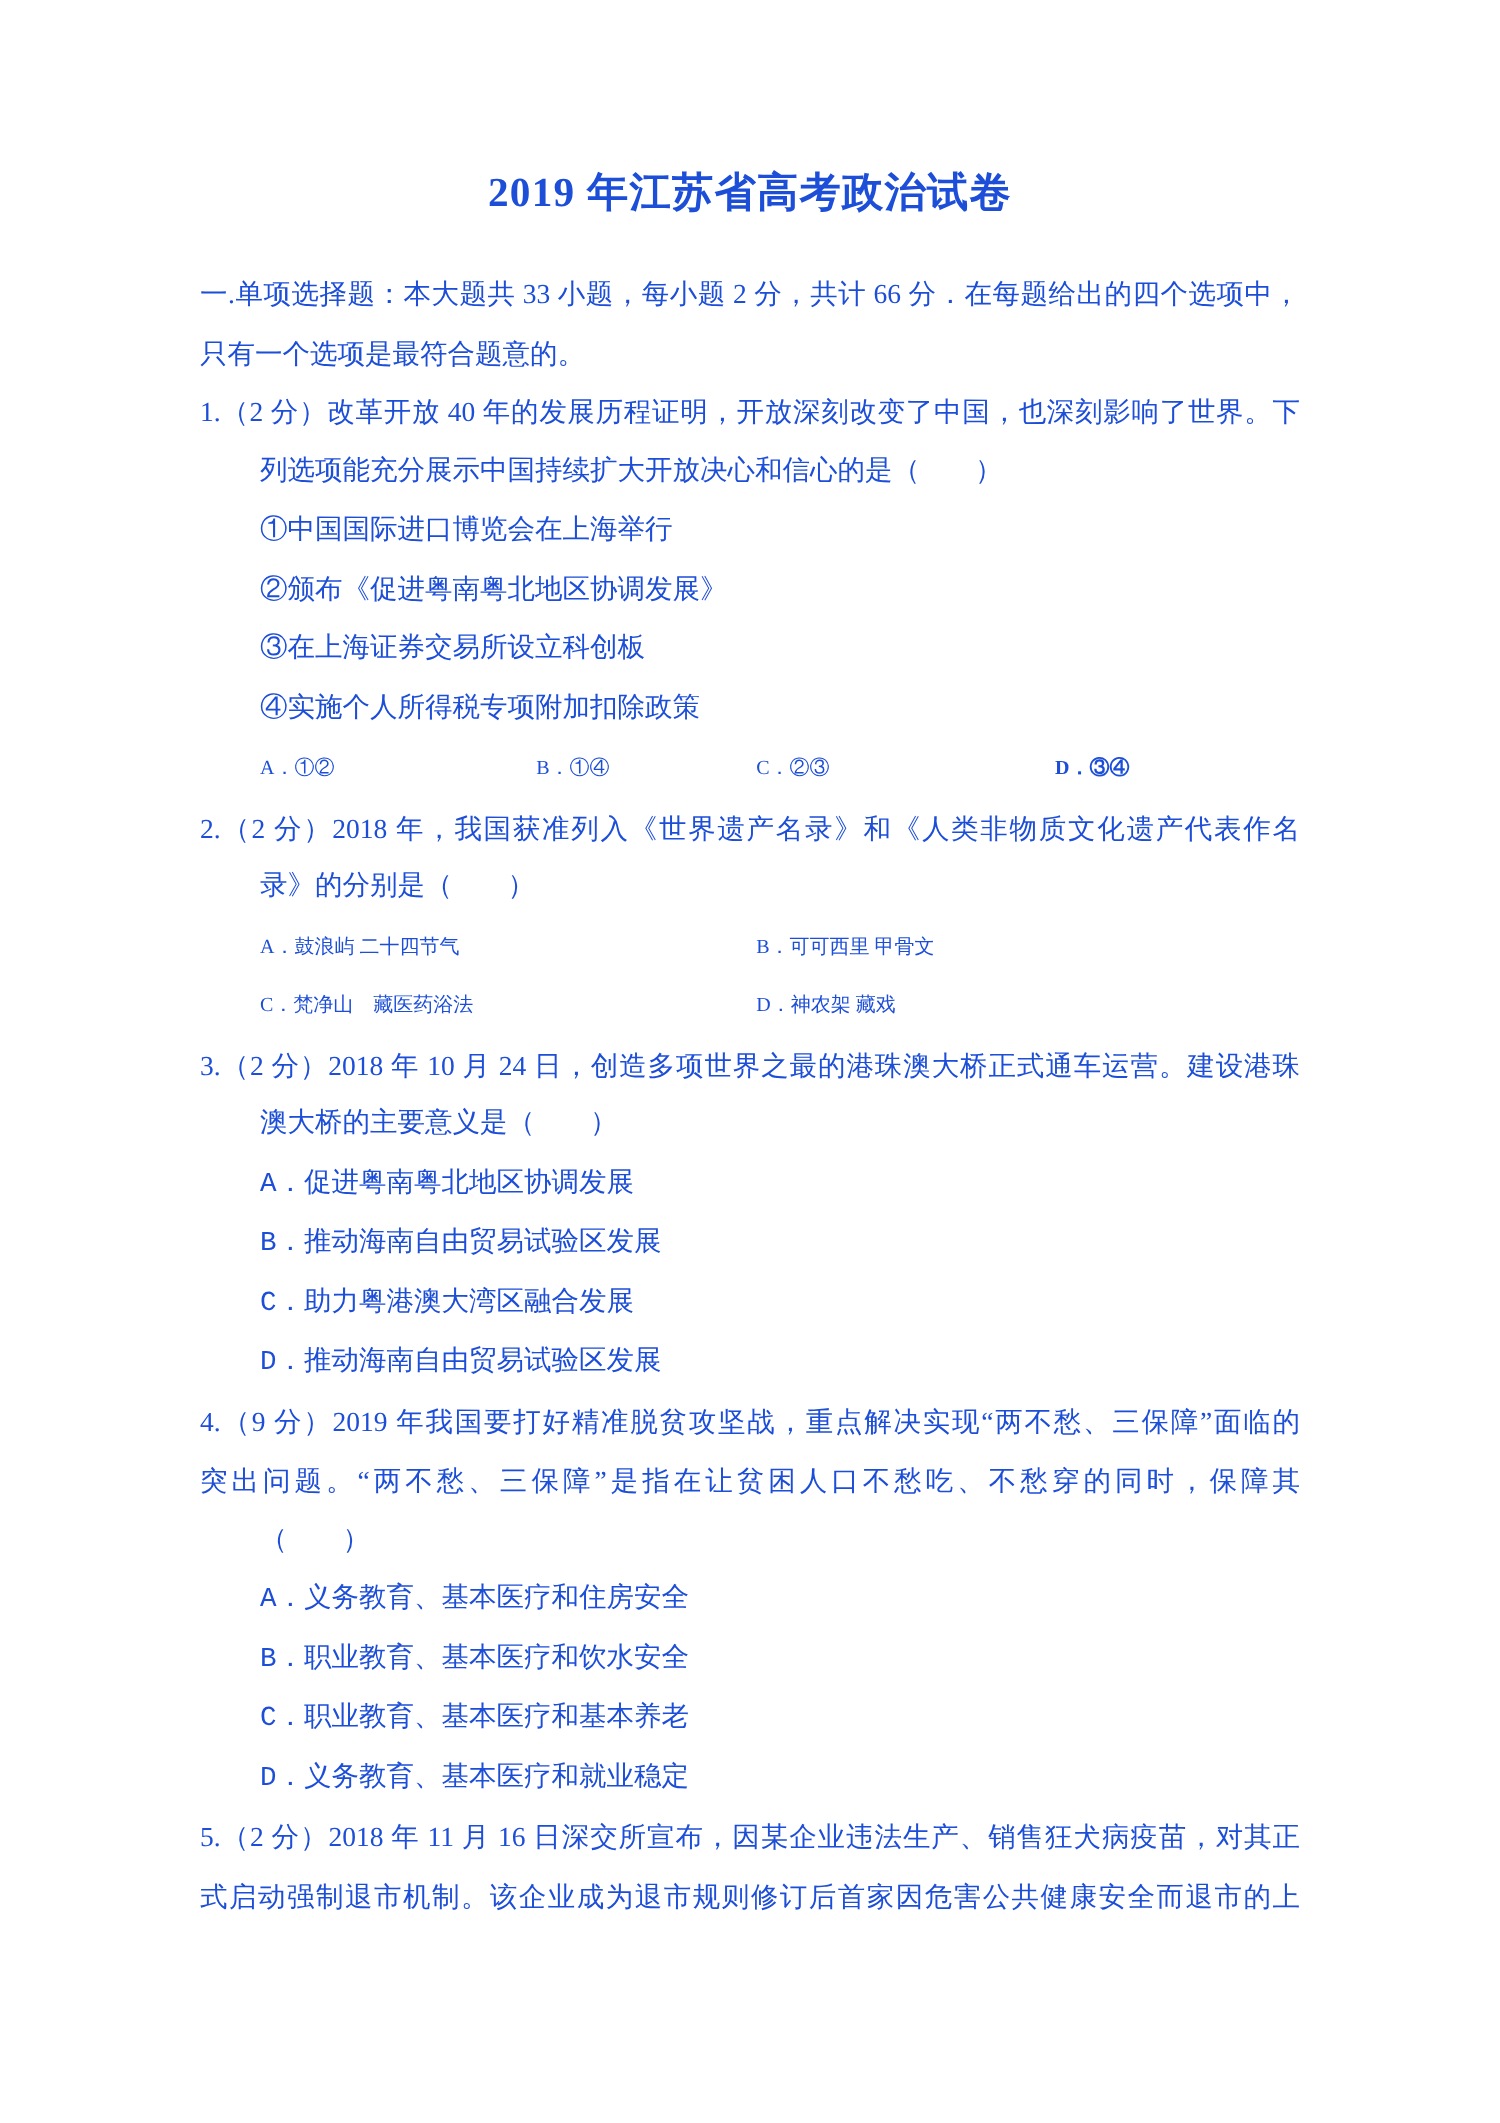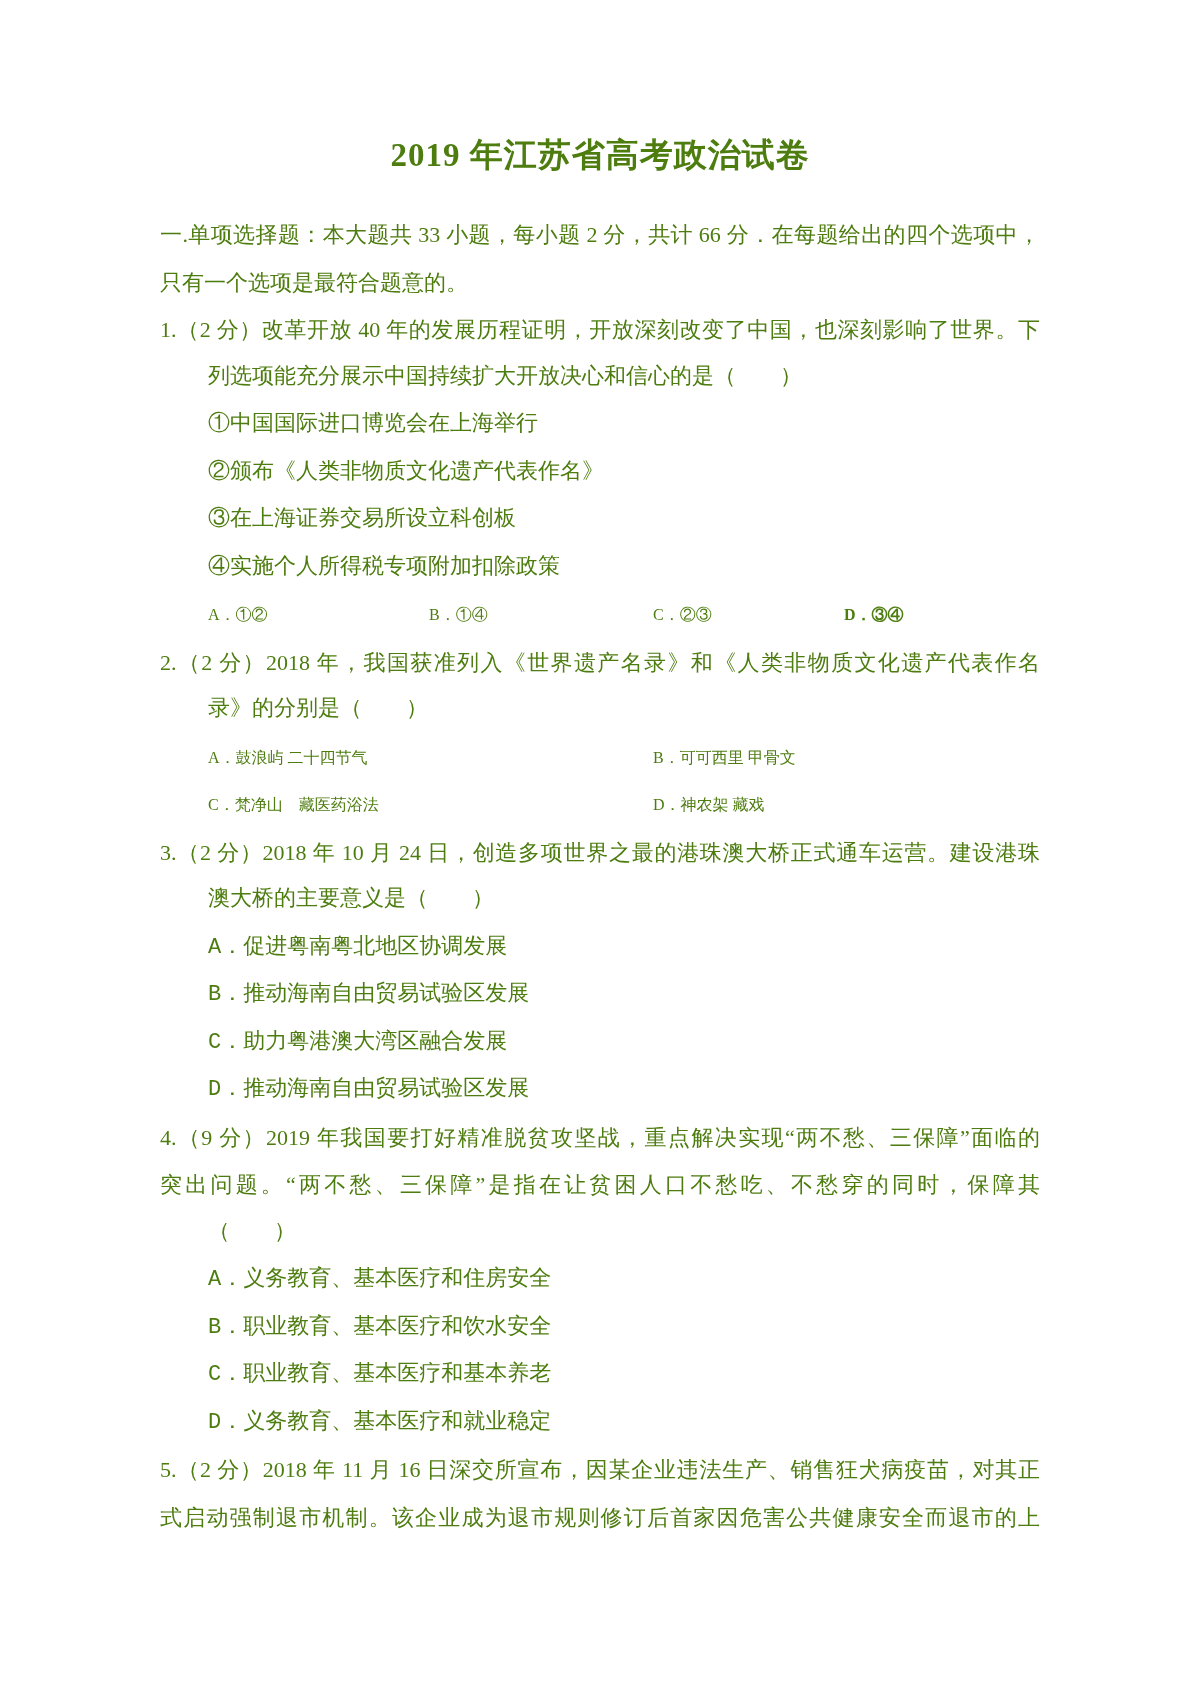--- a/index.html
+++ b/index.html
@@ -5,21 +5,21 @@
   html, body {
     margin: 0;
     padding: 0;
     background: #ffffff;
   }
   .page {
     position: relative;
     width: 1144px;
     height: 1698px;
     background: #ffffff;
-    color: #4d7c0f;
+    color: #1d4ed8;
     font-family: "Liberation Serif", "DejaVu Serif", serif;
     overflow: hidden;
   }
   .content {
     padding: 0 160px;
     width: 880px;
   }
   .title {
     margin: 0;
     padding-top: 137px;
@@ -57,38 +57,38 @@
     height: 47.5px;
   }
   .opt {
     position: absolute;
     top: 0;
     font-size: 16px;
     line-height: 47.5px;
   }
   .c1 { left: 48px; }
   .c2 { left: 269px; }
-  .c3 { left: 493px; text-align: center; }
+  .c3 { left: 445px; text-align: center; }
   .c4 { left: 684px; font-weight: bold; }
 </style>
 </head>
 <body>
 
 <div class="page">
   <div class="content">
 
     <h1 class="title">2019 年江苏省高考政治试卷</h1>
 
     <p class="line bold fill first-body-line">一.单项选择题：本大题共 33 小题，每小题 2 分，共计 66 分．在每题给出的四个选项中，</p>
     <p class="line bold">只有一个选项是最符合题意的。</p>
 
     <p class="line fill">1.（2 分）改革开放 40 年的发展历程证明，开放深刻改变了中国，也深刻影响了世界。下</p>
     <p class="line indent">列选项能充分展示中国持续扩大开放决心和信心的是（　　）</p>
     <p class="line indent">①中国国际进口博览会在上海举行</p>
-    <p class="line indent">②颁布《人类非物质文化遗产代表作名》</p>
+    <p class="line indent">②颁布《促进粤南粤北地区协调发展》</p>
     <p class="line indent">③在上海证券交易所设立科创板</p>
     <p class="line indent">④实施个人所得税专项附加扣除政策</p>
     <div class="line opt-row">
       <span class="opt c1">A．①②</span>
       <span class="opt c2">B．①④</span>
       <span class="opt c3">C．②③</span>
       <span class="opt c4">D．③④</span>
     </div>
 
     <p class="line fill">2.（2 分）2018 年，我国获准列入《世界遗产名录》和《人类非物质文化遗产代表作名</p>

